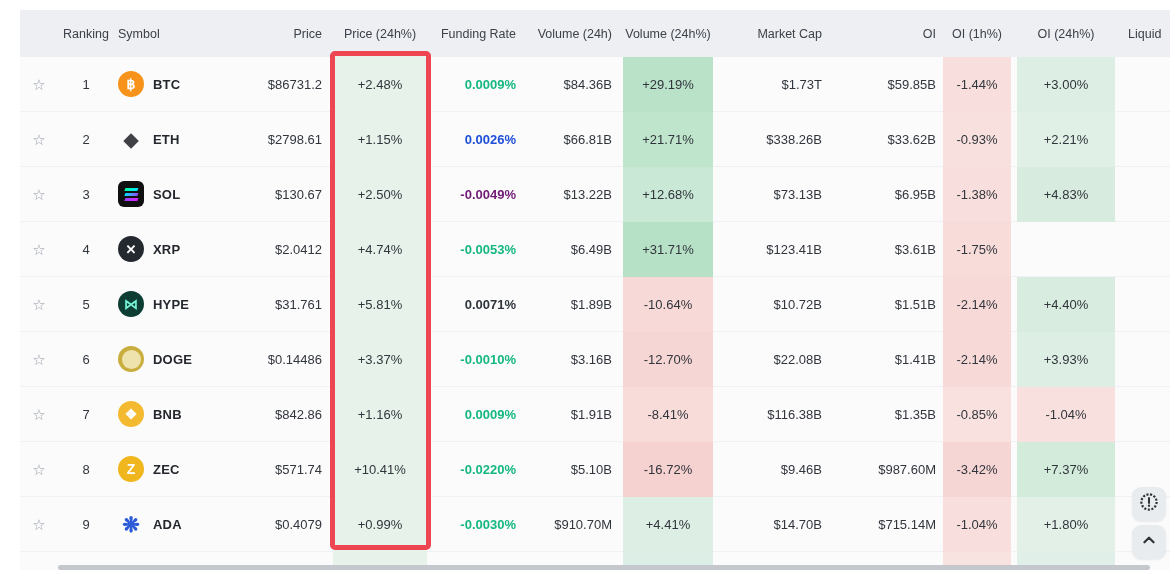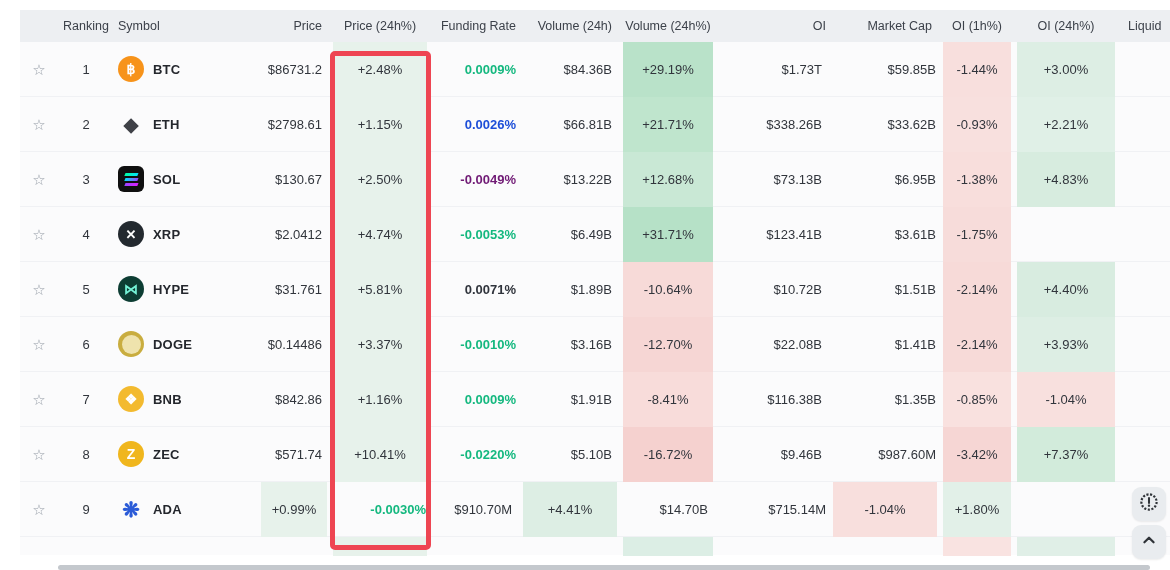--- a/index.html
+++ b/index.html
@@ -3,21 +3,21 @@
 <meta charset="utf-8">
 <style>
   * { box-sizing: border-box; margin: 0; padding: 0; }
   html,body { width:1170px; height:570px; overflow:hidden; background:#ffffff;
     font-family:"Liberation Sans", sans-serif; }
   #stage { position:relative; width:1170px; height:570px; background:#ffffff; overflow:hidden; }
 
   .table { position:absolute; left:20px; top:10px; width:1150px; }
   .grid-row { display:grid;
     grid-template-columns:38px 56px 144px 72px 100px 90px 100px 96px 114px 110px 74px 104px 52px; }
-  .header-row { height:32px; background:#edeff2; }
+  .header-row { height:47px; background:#edeff2; }
   .header-row .cell { font-size:12.5px; color:#3c414a; }
   .data-row { height:55px; background:#fbfbfc; border-bottom:1px solid #f0f1f4; position:relative; }
   .partial-row { height:18px; background:#fbfbfc; position:relative; }
 
   .cell { display:flex; align-items:center; position:relative; font-size:13px; color:#31353c; overflow:visible; white-space:nowrap; }
   .c0 { justify-content:center; }
   .c1 { justify-content:center; }
   .c2 { justify-content:flex-start; padding-left:4px; }
   .c3, .c6, .c8 { justify-content:flex-end; padding-right:8px; }
   .c5, .c9 { justify-content:flex-end; padding-right:4px; }
@@ -60,22 +60,22 @@
   <div class="table">
     <div class="grid-row header-row">
       <div class="cell c0"></div>
       <div class="cell c1">Ranking</div>
       <div class="cell c2">Symbol</div>
       <div class="cell c3">Price</div>
       <div class="cell c4">Price (24h%)</div>
       <div class="cell c5">Funding Rate</div>
       <div class="cell c6">Volume (24h)</div>
       <div class="cell c7">Volume (24h%)</div>
+      <div class="cell c8">Market Cap</div>
       <div class="cell c9">OI</div>
-      <div class="cell c8">Market Cap</div>
       <div class="cell c10">OI (1h%)</div>
       <div class="cell c11">OI (24h%)</div>
       <div class="cell c12">Liquid</div>
     </div>
     <div id="rows">
         <div class="grid-row data-row">
     <div class="cell c0">
       <span class="star">☆</span>
           </div>
     <div class="cell c1">1</div>
@@ -334,20 +334,21 @@
   </div>
         <div class="grid-row data-row">
     <div class="cell c0">
       <span class="star">☆</span>
           </div>
     <div class="cell c1">9</div>
     <div class="cell c2">
       <span class="coin" style="background:transparent;color:#2b5bd7;font-size:21px">❋</span>
             <span class="sym-label">ADA</span>
           </div>
+    <div class="cell c3">$0.4079</div>
     <div class="cell c4">
             <span class="band" style="background:#e7f2eb"></span>
             <span class="bv">+0.99%</span>
           </div>
     <div class="cell c5 fund" style="color:#14b87f">-0.0030%</div>
     <div class="cell c6">$910.70M</div>
     <div class="cell c7">
             <span class="band" style="background:#ddeee4"></span>
             <span class="bv">+4.41%</span>
           </div>

